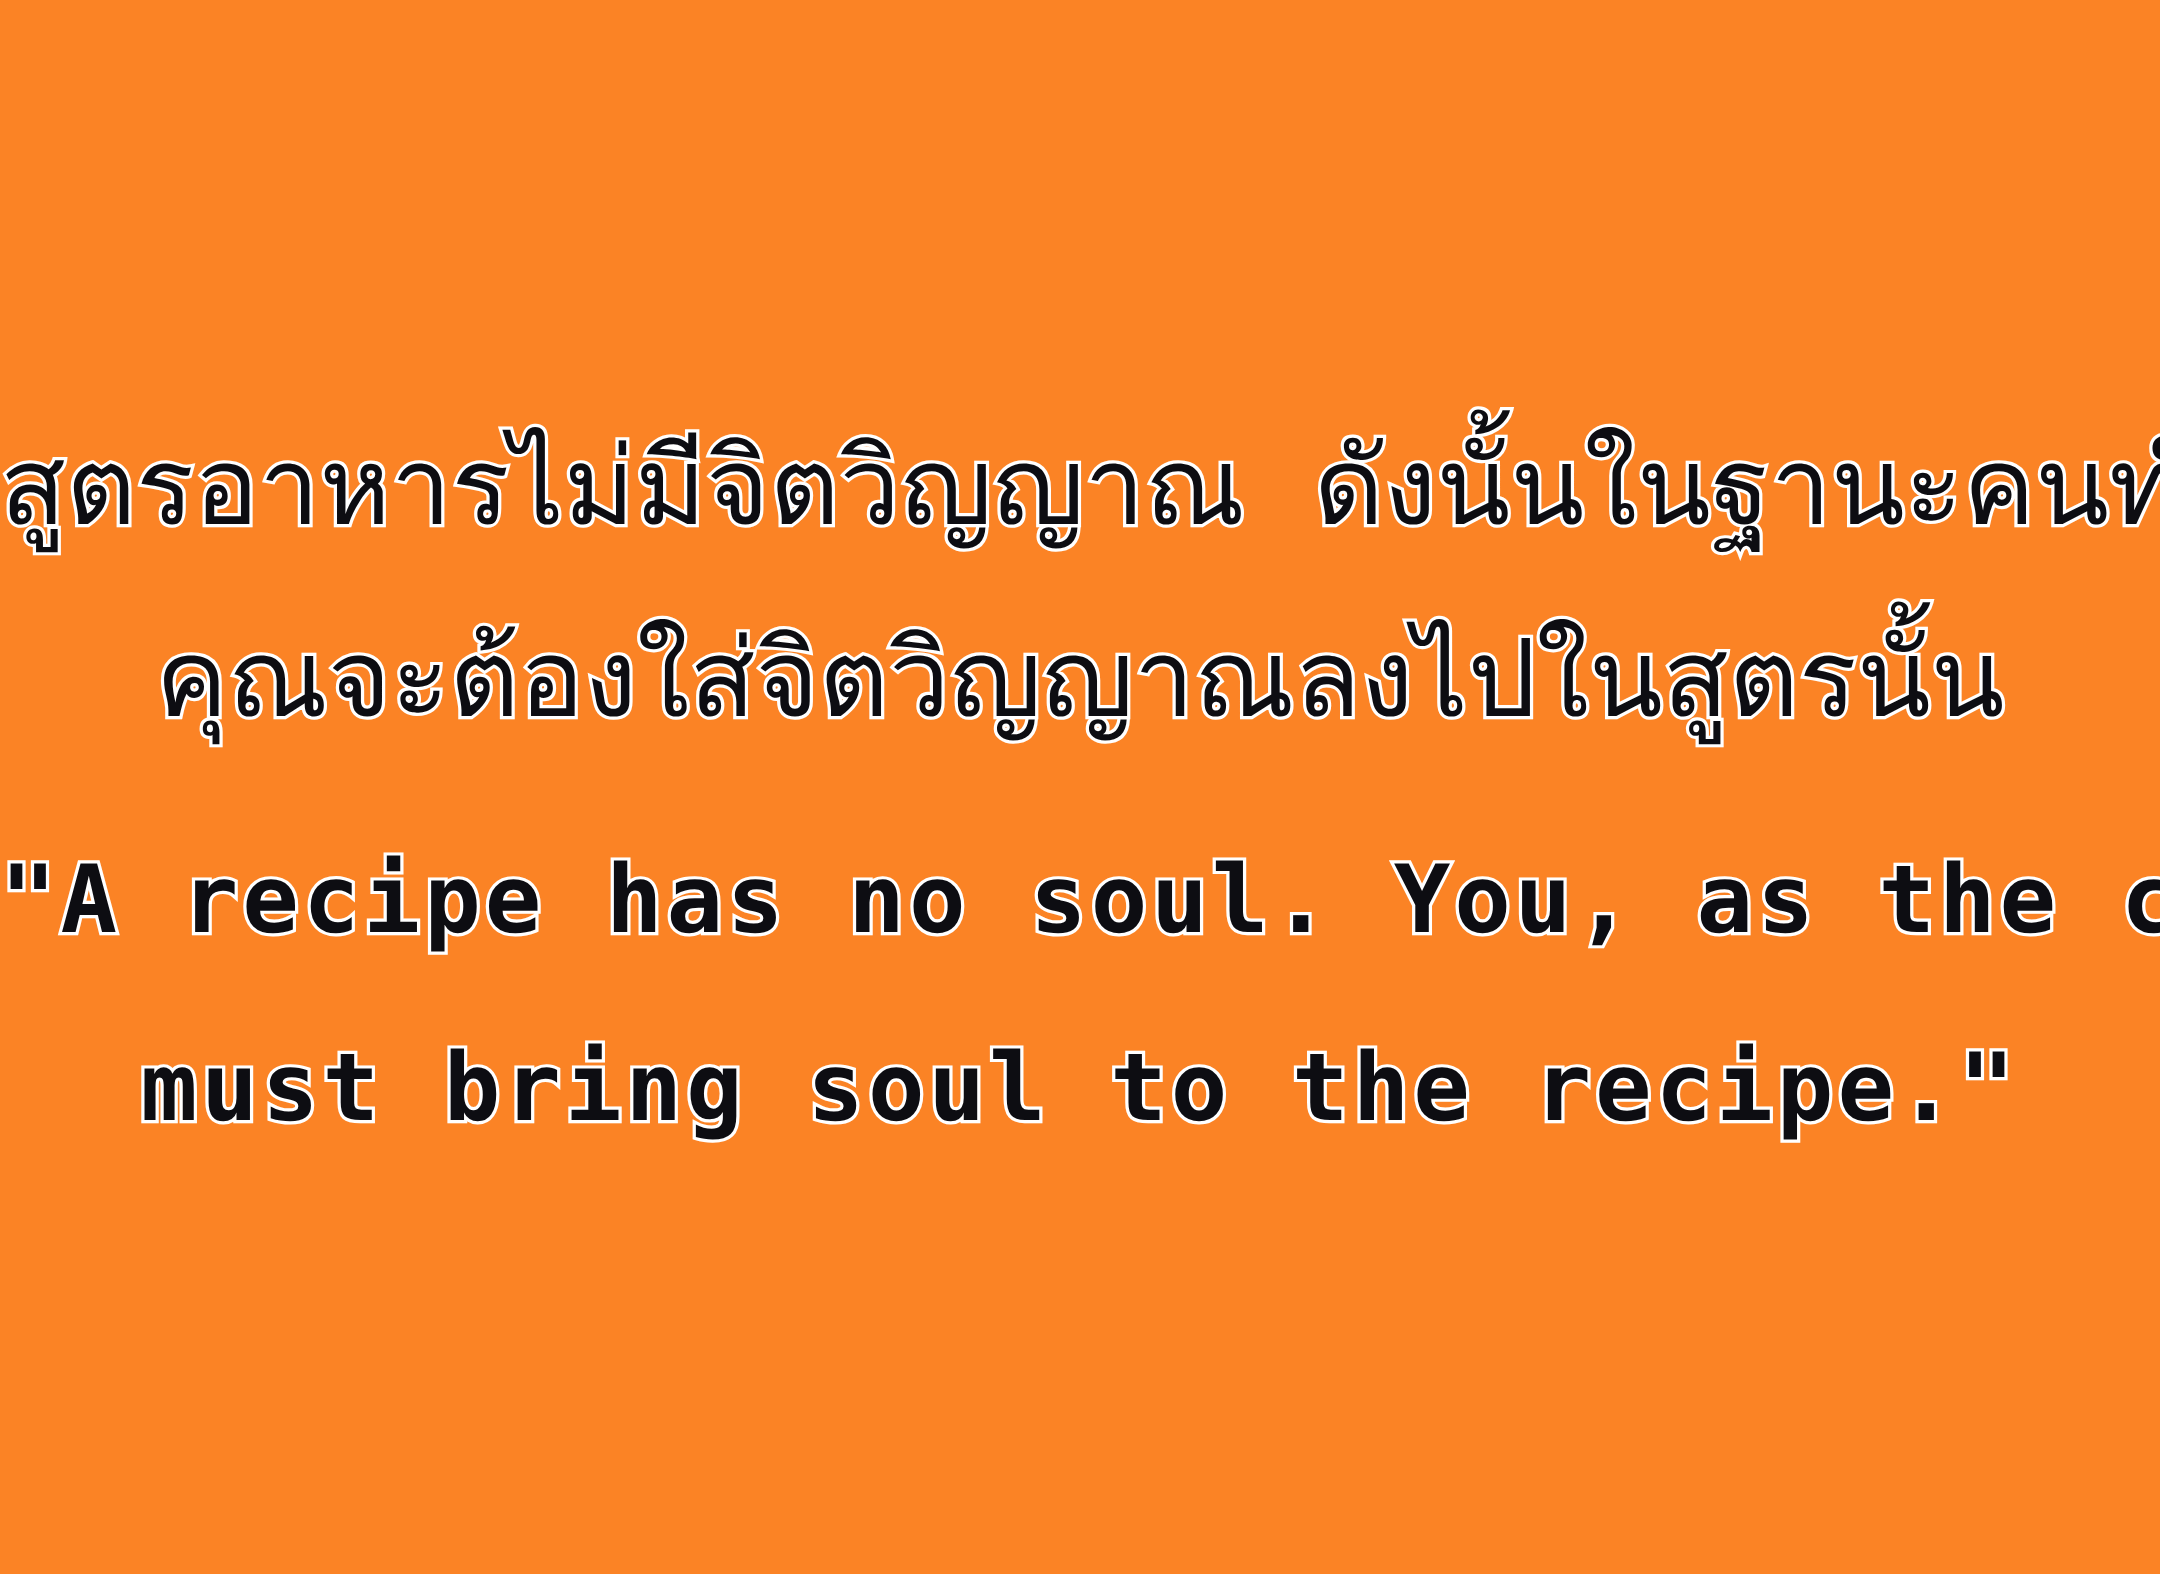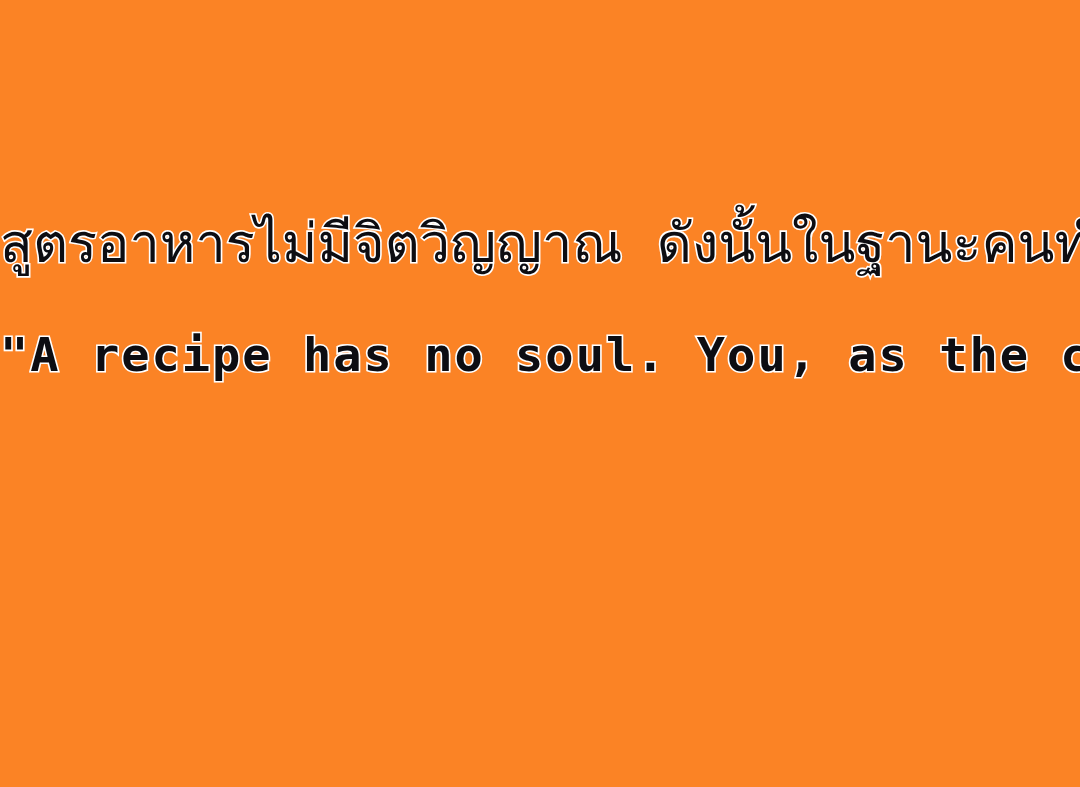--- a/index.html
+++ b/index.html
@@ -84,19 +84,21 @@
 </style>
 </head>
 <body>
 
 <div id="quote-card" style="background: rgb(251, 131, 37);">
 
   <div id="quote-block">
 
     <span class="line line-thai line-1" style="color: rgb(13, 13, 18); -webkit-text-stroke: 3.2px rgb(255, 255, 255);">สูตรอาหารไม่มีจิตวิญญาณ  ดังนั้นในฐานะคนทำอาหาร</span>
 
+    <span class="line line-thai line-2" style="color: rgb(13, 13, 18); -webkit-text-stroke: 3.2px rgb(255, 255, 255);">คุณจะต้องใส่จิตวิญญาณลงไปในสูตรนั้น</span>
 
     <span class="line line-en line-3" style="color: rgb(13, 13, 18); -webkit-text-stroke: 3.2px rgb(255, 255, 255);">"A recipe has no soul. You, as the cook,</span>
 
+    <span class="line line-en line-4" style="color: rgb(13, 13, 18); -webkit-text-stroke: 3.2px rgb(255, 255, 255);">must bring soul to the recipe."</span>
 
   </div>
 
 </div>
 
 </body></html>

